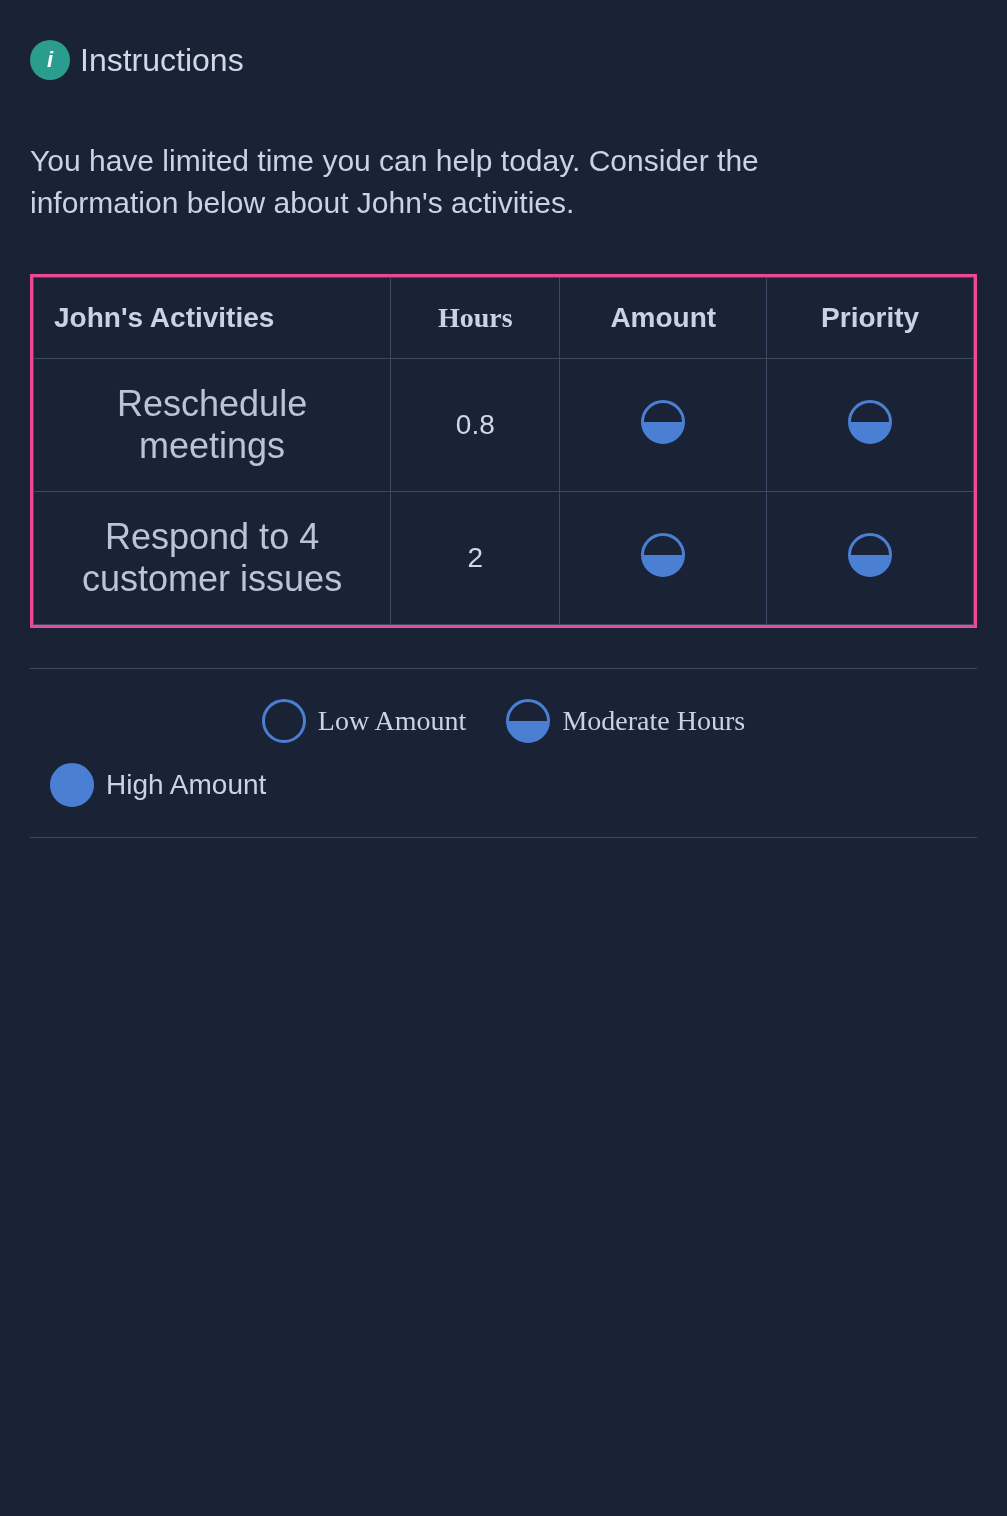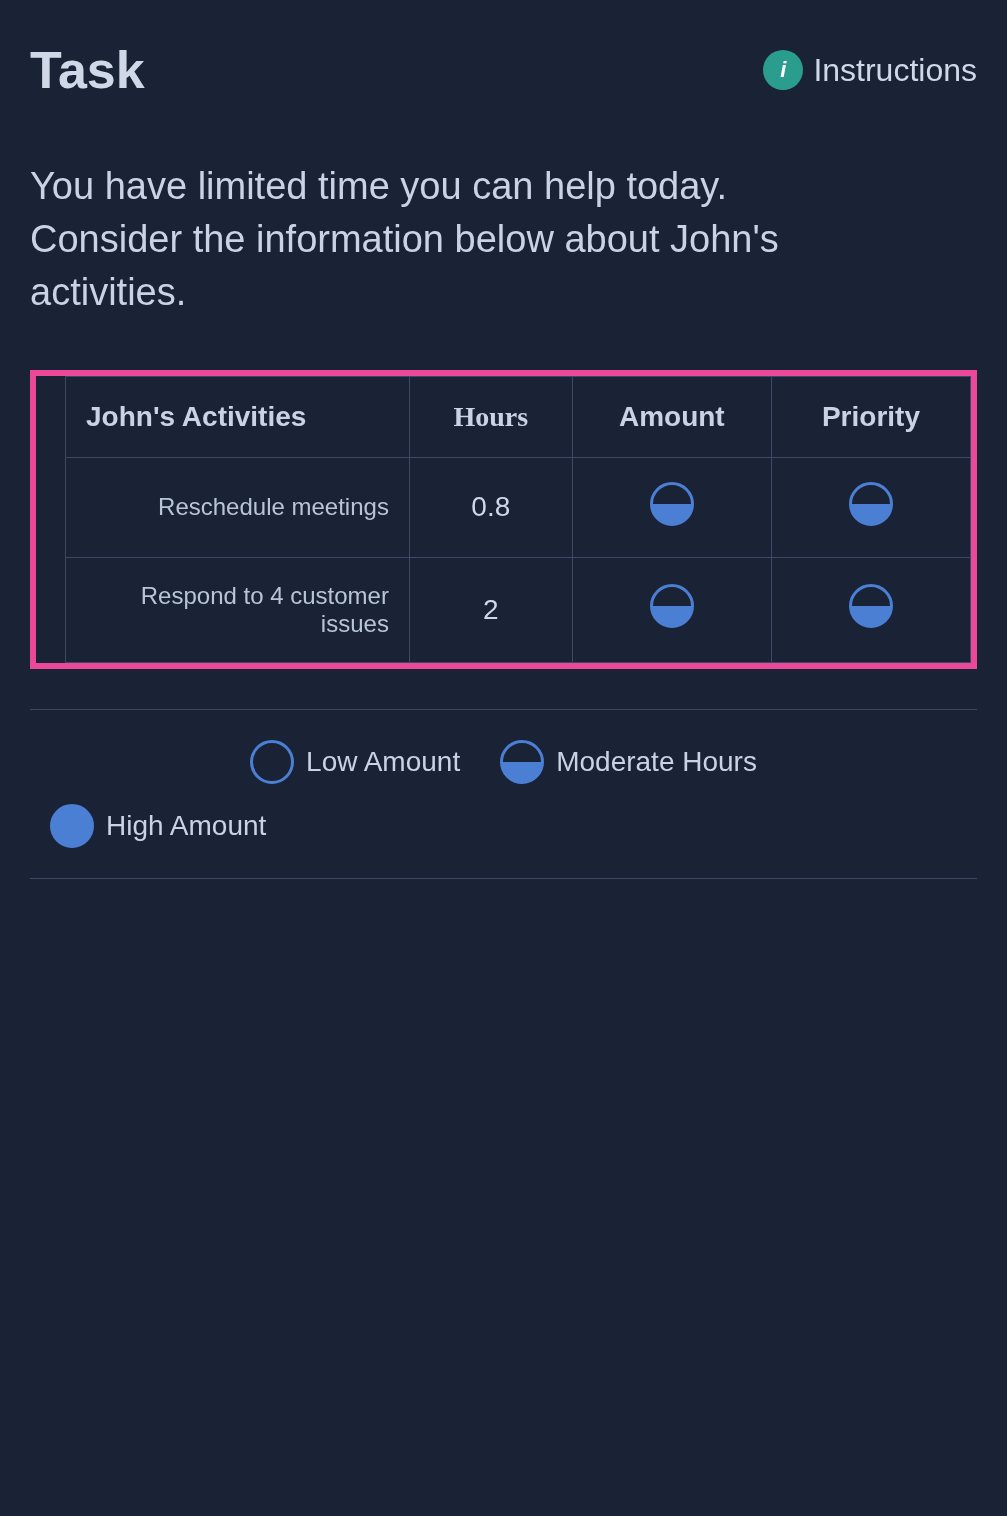--- a/index.html
+++ b/index.html
@@ -50,54 +50,53 @@
       align-items: center;
       justify-content: center;
       color: white;
       font-size: 22px;
       font-weight: bold;
       font-style: italic;
       flex-shrink: 0;
     }
 
     .description {
-      font-size: 38px;
+      font-size: 30px;
       line-height: 1.4;
       color: #c8d3e3;
       margin-bottom: 50px;
       max-width: 850px;
     }
 
     .table-container {
       width: 100%;
-      border: 6px solid #ec4899;
+      border: 3px solid #ec4899;
       border-collapse: collapse;
-      padding-left: 29px;
     }
 
     table {
       width: 100%;
       border-collapse: collapse;
     }
 
     th, td {
       border: 1px solid #3a4a65;
       padding: 24px 20px;
       text-align: center;
       font-size: 28px;
     }
 
     th {
       font-weight: 700;
       color: #c8d3e3;
     }
 
     td:first-child {
-      text-align: right;
-      font-size: 24px;
+      text-align: center;
+      font-size: 36px;
       color: #b8c5d8;
       margin-top: 33px;
     }
 
     th:first-child {
       text-align: left;
       font-size: 28px;
       font-weight: 700;
     }
 
@@ -159,33 +158,33 @@
       gap: 12px;
       font-size: 28px;
       color: #c8d3e3;
     }
 
     .legend-row {
       display: flex;
       justify-content: center;
       gap: 40px;
       width: 100%;
+      font-family: Liberation Serif, serif;
     }
 
     .legend-row-2 {
       display: flex;
       justify-content: flex-start;
       width: 100%;
     }
   </style>
 </head>
 <body>
 
 <div class="header">
-  <h1 class="header-title">Task</h1>
   <button class="instructions-btn">
     <span class="info-icon">i</span>
     <span>Instructions</span>
   </button>
 </div>
 
 <p class="description">You have limited time you can help today. Consider the information below about John's activities.</p>
 
 <div class="table-container">
   <table>

